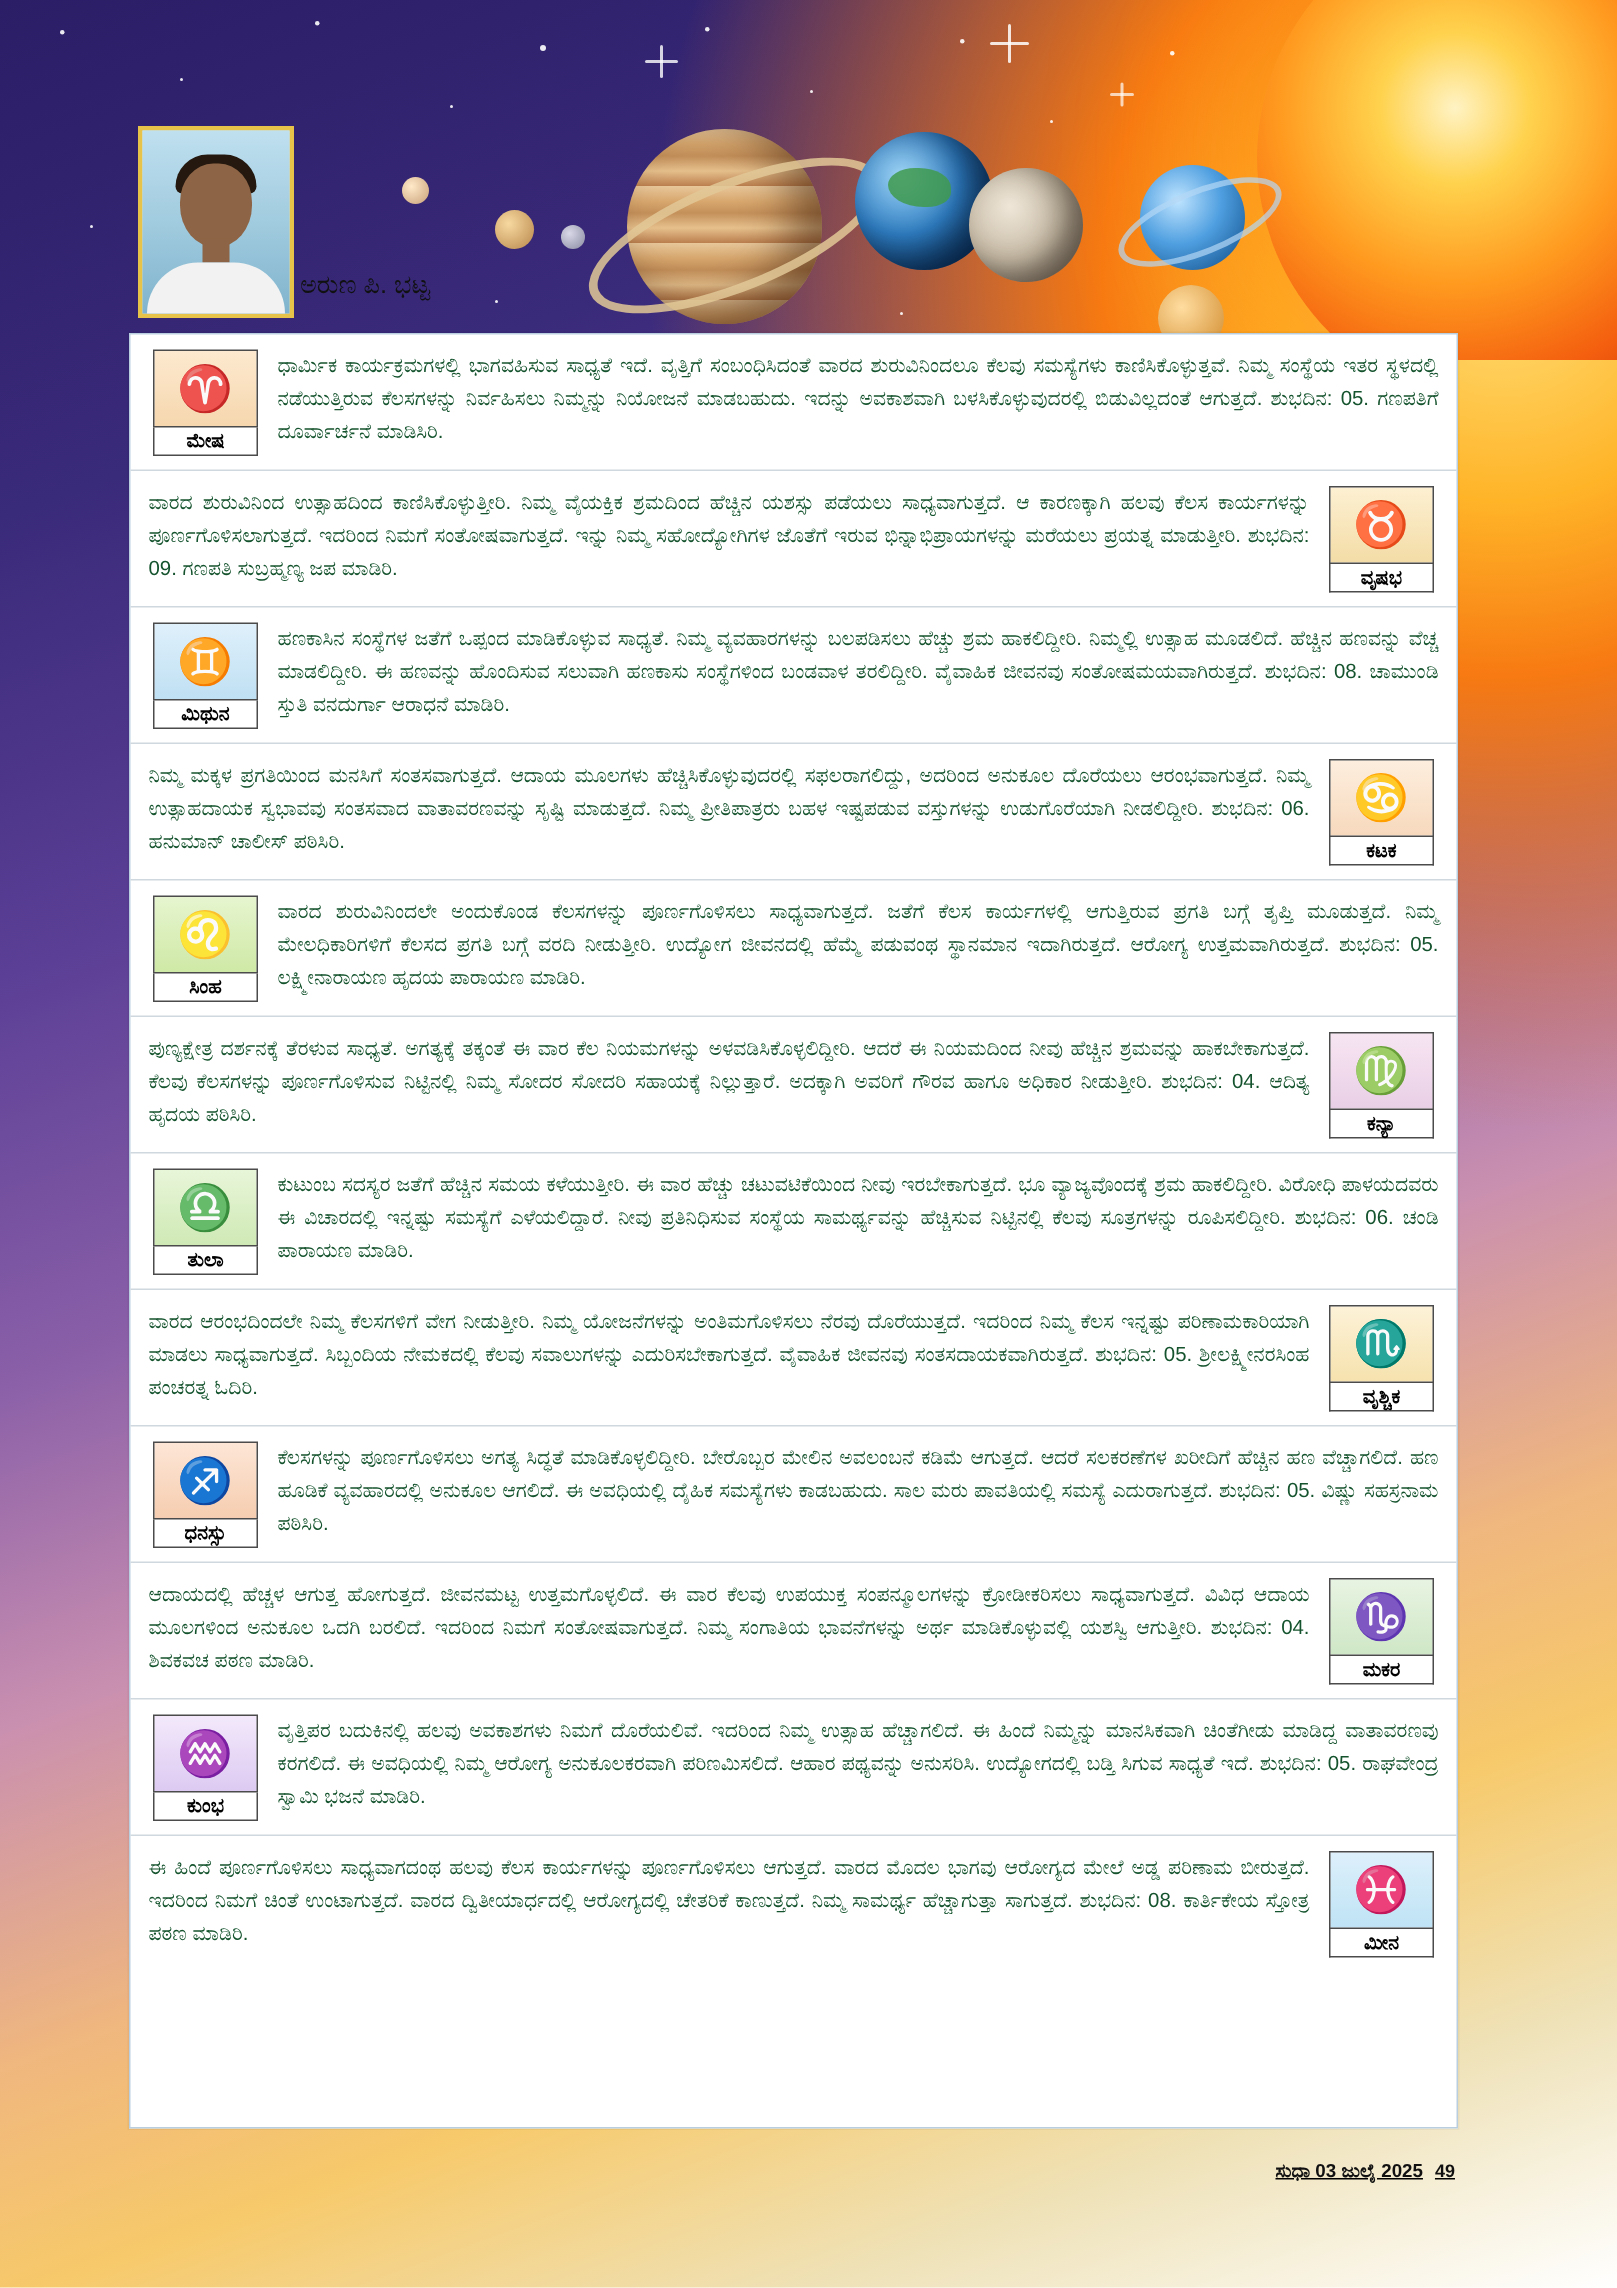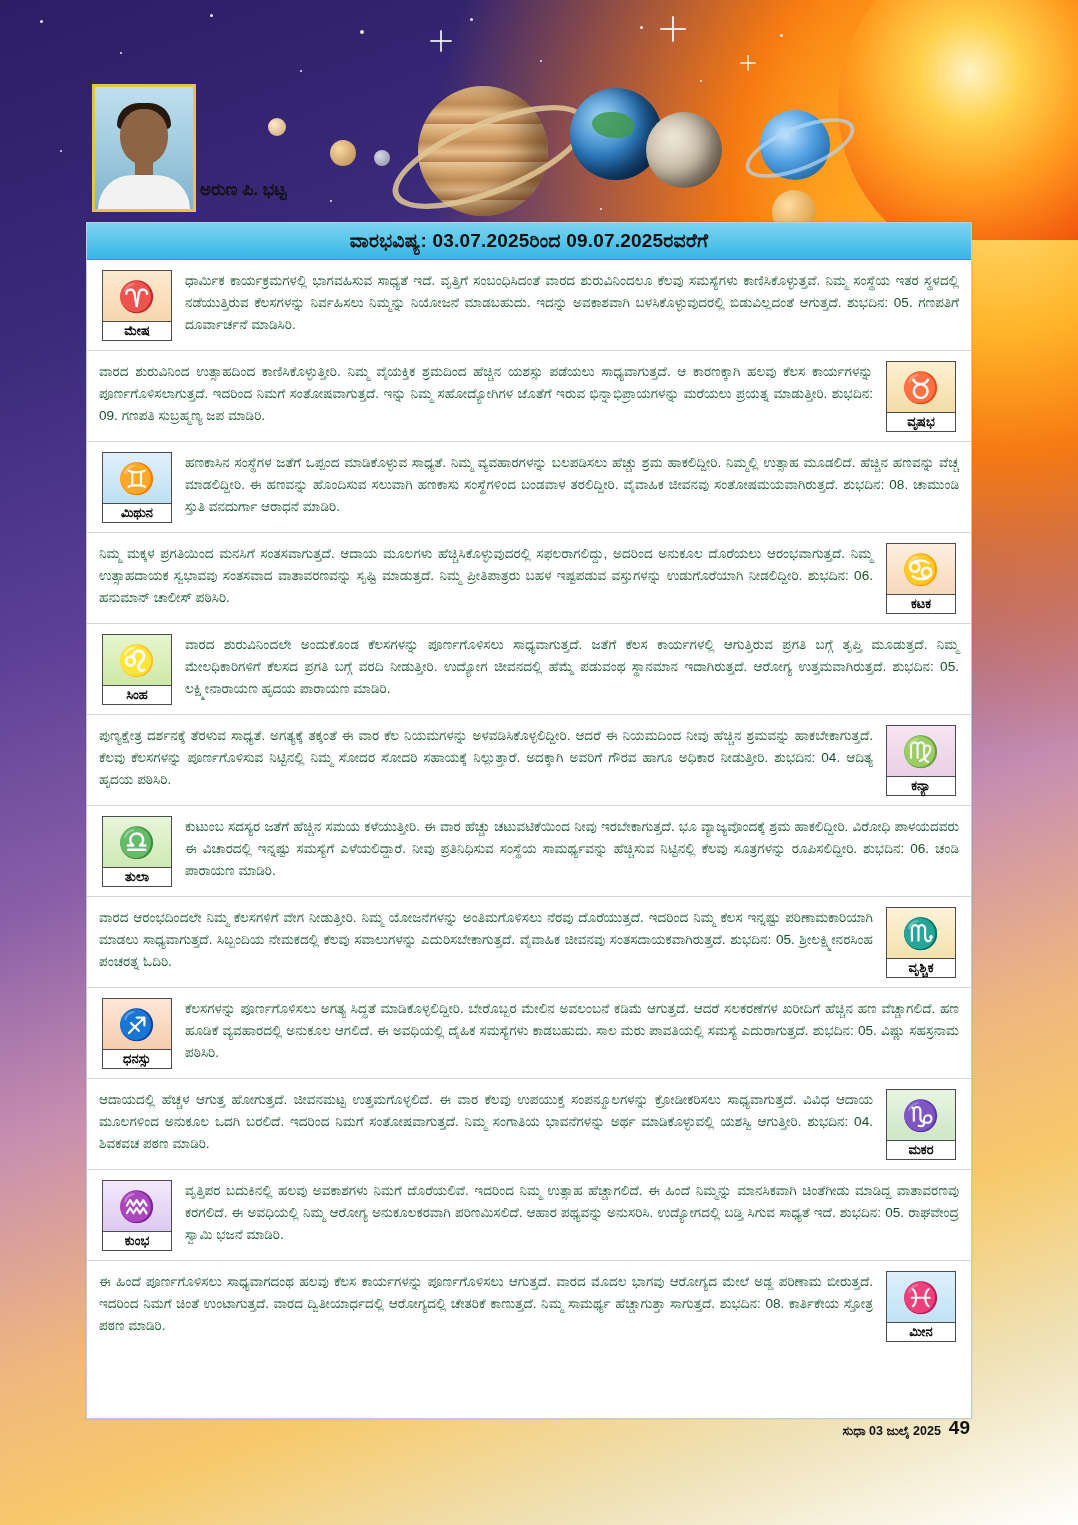--- a/index.html
+++ b/index.html
@@ -50,21 +50,21 @@
     position:absolute;left:50%;top:16px;transform:translateX(-50%);
     width:54px;height:26px;border-radius:28px 28px 6px 6px;background:#24180f;
   }
   .shoulders{
     position:absolute;left:50%;bottom:0;transform:translateX(-50%);
     width:92px;height:34px;border-radius:42px 42px 0 0;background:#f2f2f2;
   }
   .neck{position:absolute;left:50%;top:72px;transform:translateX(-50%);width:18px;height:16px;background:#8d6445;}
   .author-name{
     position:absolute;left:200px;top:180px;
-    color:#111;font-size:17px;font-weight:bold;
+    color:#111;font-size:17px;font-weight:normal;
   }
   
   .panel{
     position:absolute;left:86px;top:222px;width:884px;height:1195px;
     background:#ffffff;border:1px solid #b9cfe0;
     box-shadow:0 0 0 1px rgba(0,0,0,.04);
   }
   .title-bar{
     height:36px;background:linear-gradient(180deg,#7fd4f0 0%,#57c6ea 50%,#38b6e3 100%);
     display:flex;align-items:center;justify-content:center;
@@ -107,25 +107,25 @@
   .a-makara{background:linear-gradient(180deg,#e8f4e2,#cfe7c6);}
   .a-kumbha{background:linear-gradient(180deg,#f3e9fb,#ddcaf2);}
   .a-meena{background:linear-gradient(180deg,#ddf0fb,#bfe3f5);}
   .glyph{
     position:absolute;left:0;top:0;width:100%;height:100%;
     display:flex;align-items:center;justify-content:center;
     font-size:30px;color:#6b3a12;
   }
   
   .footer{
-    position:absolute;right:108px;bottom:86px;
-    display:flex;align-items:flex-end;gap:8px;
+    position:absolute;right:108px;bottom:70px;
+    display:flex;align-items:flex-start;gap:8px;text-decoration:underline;
   }
   .footer .fname{font-size:12.5px;font-weight:bold;color:#111;}
-  .footer .fpage{font-size:19px;font-weight:bold;color:#111;}
+  .footer .fpage{font-size:12px;font-weight:bold;color:#111;}
 </style>
 </head>
 <body>
 
 <div class="page">
 
   <div class="space">
     <div class="sun"></div>
 
     <div class="star" style="left:40px;top:20px;width:3px;height:3px;"></div>
@@ -183,23 +183,20 @@
       <div class="hair"></div>
       <div class="face"></div>
       <div class="neck"></div>
       <div class="shoulders"></div>
     </div>
   </div>
   <div class="author-name">ಅರುಣ ಪಿ. ಭಟ್ಟ</div>
 
   <div class="panel">
 
-    <div class="title-bar">
-      <span>ವಾರಭವಿಷ್ಯ: 03.07.2025ರಿಂದ  09.07.2025ರವರೆಗೆ</span>
-    </div>
 
     <div class="rows">
 
       <div class="row">
         <div class="sign">
           <div class="sign-art a-mesha">
             <div class="glyph">♈</div>
           </div>
           <div class="sign-label">ಮೇಷ</div>
         </div>

